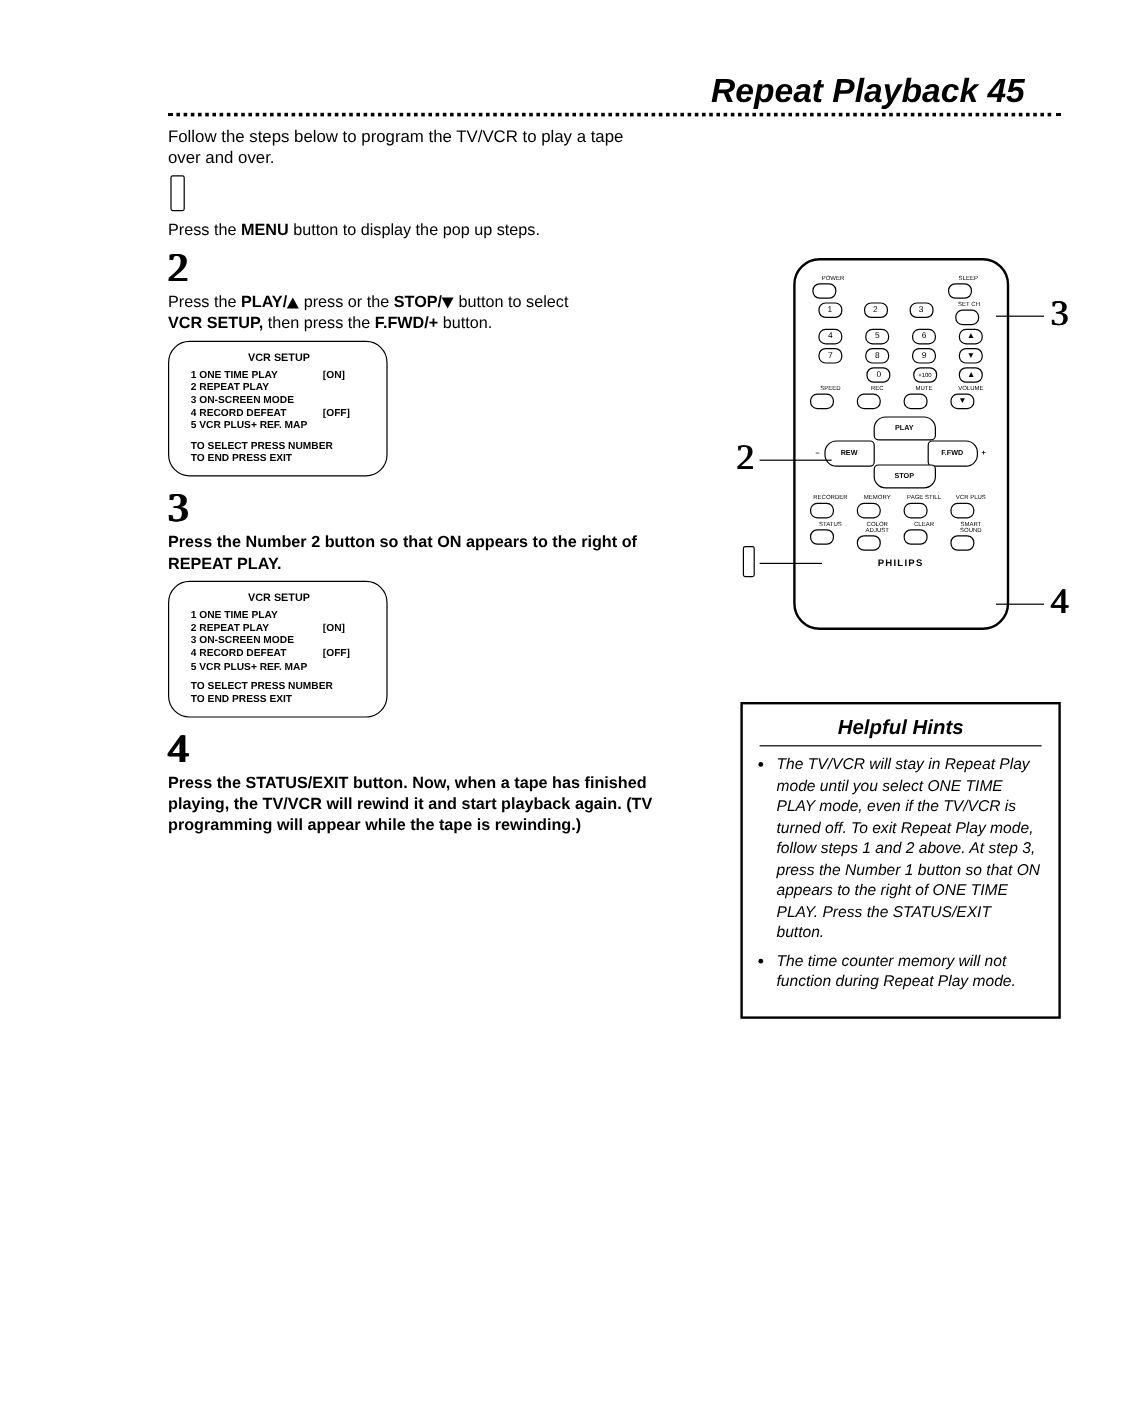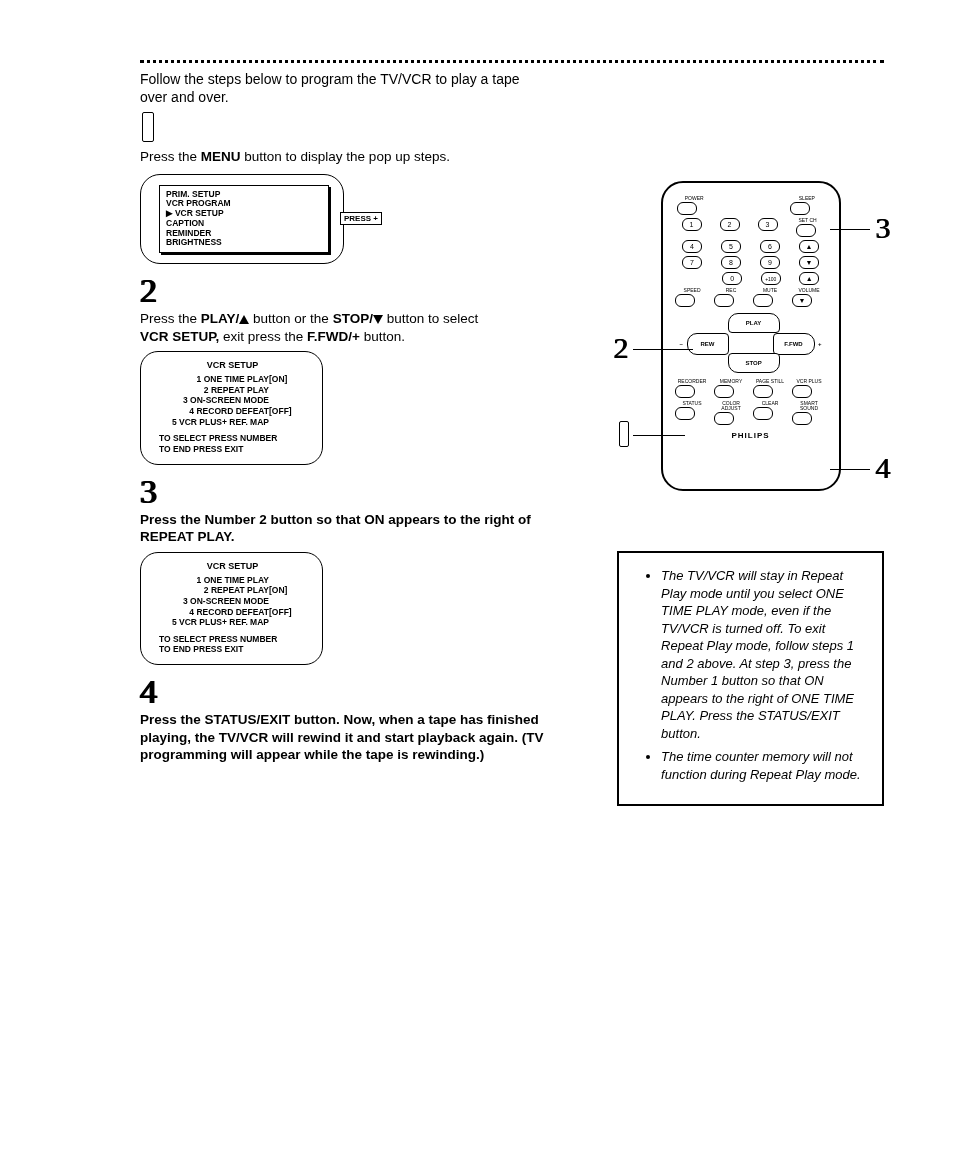--- a/index.html
+++ b/index.html
@@ -100,21 +100,21 @@
     font-weight: bold;
     margin-bottom: 4px;
   }
   .vcr-list {
     font-size: 8.5px;
     font-weight: bold;
     line-height: 1.25;
     margin: 0 0 6px 4px;
   }
   .vcr-list .row { display: flex; }
-  .vcr-list .lbl { width: 110px; text-align: right; }
+  .vcr-list .lbl { width: 110px; }
   .vcr-foot {
     font-size: 8.5px;
     font-weight: bold;
     line-height: 1.2;
     margin-left: 4px;
   }
   .tri-up { display:inline-block; width:0; height:0; border-left:5px solid transparent; border-right:5px solid transparent; border-bottom:9px solid #000; vertical-align: -1px;}
   .tri-down { display:inline-block; width:0; height:0; border-left:5px solid transparent; border-right:5px solid transparent; border-top:9px solid #000; vertical-align: -1px;}
 
   
@@ -155,55 +155,45 @@
   }
   .hints h3 {
     text-align: center;
     font-style: italic;
     font-size: 17px;
     margin: 0 0 6px 0;
     border-bottom: 1px solid #000;
     padding-bottom: 4px;
   }
   .hints ul { margin: 4px 0 0 0; padding-left: 14px; font-style: italic; line-height: 1.35;}
-  .hints li { margin-bottom: 6px; margin-left: 14px; }
+  .hints li { margin-bottom: 6px; }
   .step1mark { display:inline-block; border:1.5px solid #000; width:10px; height:28px; border-radius:2px; margin:6px 0 2px 2px;}
 </style>
 </head>
 <body>
 
 <div class="page">
+  <div class="title">Repeat Playback  45</div>
   <hr class="dotrule">
 
   <div class="cols">
 
     <div class="left">
       <div class="intro">Follow the steps below to program the TV/VCR to play a tape over and over.</div>
 
       <div class="step1mark"></div>
       <div class="step-text">
         <span class="nb">Press the </span><span>MENU</span><span class="nb"> button to display the pop up steps.</span>
       </div>
 
-      <div class="osd">
-        <div class="osd-inner" style="position:relative;">
-          <div>PRIM. SETUP</div>
-          <div>VCR PROGRAM</div>
-          <div>▶ VCR SETUP</div>
-          <div>CAPTION</div>
-          <div>REMINDER</div>
-          <div>BRIGHTNESS</div>
-          <div class="press-btn">PRESS +</div>
-        </div>
-      </div>
 
       <div class="stepnum">2</div>
       <div class="step-text">
-        <span class="nb">Press the </span><span>PLAY/</span><span class="tri-up"></span><span class="nb"> button or the </span><span>STOP/</span><span class="tri-down"></span><span class="nb"> button to select </span><br>
-        <span>VCR SETUP,</span><span class="nb"> exit press the </span><span>F.FWD/+</span><span class="nb"> button.</span>
+        <span class="nb">Press the </span><span>PLAY/</span><span class="tri-up"></span><span class="nb"> press or the </span><span>STOP/</span><span class="tri-down"></span><span class="nb"> button to select </span><br>
+        <span>VCR SETUP,</span><span class="nb"> then press the </span><span>F.FWD/+</span><span class="nb"> button.</span>
       </div>
 
       <div class="osd-small">
         <div class="vcr-title">VCR SETUP</div>
         <div class="vcr-list">
           <div class="row">
               <span class="lbl">1  ONE TIME PLAY</span>
               <span>[ON]</span>
             </div>
           <div class="row">
@@ -380,20 +370,21 @@
         <div class="callout-line" style="right:14px; top:48px; width:40px;"></div>
         <div class="callout" style="left:-4px; top:150px;">2</div>
         <div class="callout-line" style="left:16px; top:168px; width:60px;"></div>
         <div class="callout" style="left:2px; top:240px; font-size:26px; border:1.5px solid #000; width:8px; height:24px; border-radius:2px; overflow:hidden; text-indent:-999px;">1</div>
         <div class="callout-line" style="left:16px; top:254px; width:52px;"></div>
         <div class="callout" style="right:-6px; top:270px;">4</div>
         <div class="callout-line" style="right:14px; top:288px; width:40px;"></div>
       </div>
 
       <div class="hints">
+        <h3>Helpful Hints</h3>
         <ul>
           <li>The TV/VCR will stay in Repeat Play mode until you select ONE TIME PLAY mode, even if the TV/VCR is turned off. To exit Repeat Play mode, follow steps 1 and 2 above. At step 3, press the Number 1 button so that ON appears to the right of ONE TIME PLAY.  Press the STATUS/EXIT button.</li>
           <li>The time counter memory will not function during Repeat Play mode.</li>
         </ul>
       </div>
     </div>
   </div>
 </div>
 
 </body></html>

